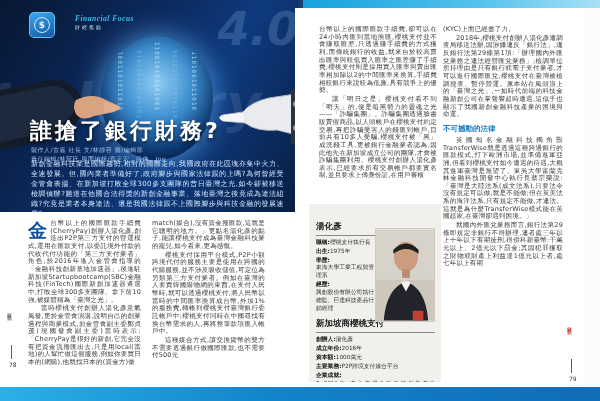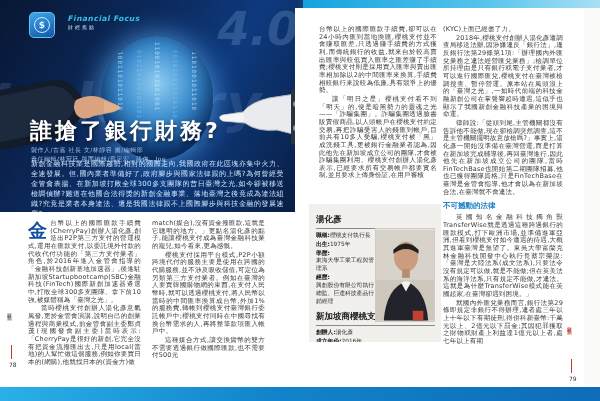--- a/index.html
+++ b/index.html
@@ -52,22 +52,22 @@
     background:linear-gradient(90deg,rgba(0,0,0,0) 0%,rgba(90,120,150,.25) 45%,rgba(255,255,255,0) 80%); }
   .fold-line { position:absolute; left:306px; top:8px; width:6px; height:379px;
     border-left:1px solid #a9cde8; border-radius:50% 0 0 50%/ 40% 0 0 40%;
     background:linear-gradient(90deg,#e4f1fa,#ffffff); }
 
   
   .page-right { position:absolute; left:295px; top:8px; width:289px; height:379px; background:#fff; }
   .colC { position:absolute; left:24px; top:18px; width:118px; height:172px; overflow:hidden; }
   .colD { position:absolute; left:148px; top:18px; width:120px; height:352px; overflow:hidden; }
 
-  .profile-box { position:absolute; left:14px; top:196px; width:132px; height:138px;
-    background:#f1f0ec; padding:10px 6px 5px 7px; overflow:hidden; }
+  .profile-box { position:absolute; left:14px; top:196px; width:132px; height:178px;
+    background:#f1f0ec; padding:17px 6px 5px 7px; overflow:hidden; }
   .pbox-h { font-size:8.5px; font-weight:bold; color:#222; border-bottom:1px solid #8a8a8a;
     padding-bottom:2px; margin-bottom:3px; width:100%; }
   .pbox-row { font-size:5.8px; line-height:1.35; color:#333; margin-bottom:1px; width:62px; }
   .pbox-row.wide { width:100%; }
   .pbox-label { font-weight:bold; color:#111; }
   .photo { position:absolute; right:6px; top:24px; width:60px; height:94px; border:1px solid #cfcac2; }
   .company-h { margin-top:6px; }
   .ach-row { display:flex; font-size:5.4px; line-height:1.3; color:#333; width:100%; }
   .ach-num { width:8px; flex:0 0 8px; font-weight:bold; }
   .ach-text { flex:1; text-align:justify; }
@@ -79,21 +79,21 @@
   .marker-vtext.red { color:#c0392b; }
   .marker-line { width:1px; height:14px; background:#c0392b; margin:2px 0 2px 4px; }
   .marker-num { font-size:6px; color:#333; margin-left:2px; }
 
   .logo { position:absolute; left:29px; top:12px; display:flex; align-items:flex-start; }
   .logo-icon { width:26px; height:26px; border-radius:5px;
     background:linear-gradient(160deg,#3fa6ea,#1157a8); border:1px solid #64c2f0;
     display:flex; align-items:center; justify-content:center; }
   .logo-coin { width:16px; height:16px; border-radius:50%; border:1.5px solid #cfeafc;
     color:#e8f6ff; font-size:9px; line-height:14px; text-align:center; font-weight:bold; }
-  .logo-text { margin-left:13px; padding-top:2px; }
+  .logo-text { margin-left:20px; padding-top:2px;font-family:Liberation Serif, serif; }
   .logo-title { font-size:7.5px; font-weight:bold; font-style:italic; color:#35c2e8; letter-spacing:.5px; }
   .logo-sub { font-size:5px; color:#cfe7fa; letter-spacing:2px; margin-top:1px; }
 </style>
 </head>
 <body>
 
 <div class="spread">
 
   <div class="page-left">
     <div class="hero">
@@ -203,21 +203,20 @@
       <div class="ach-row">
           <span class="ach-num">1.</span>
           <span class="ach-text">2016年 進入臺灣金融科技創新基地(FinTechBase)輔導加速專案</span>
         </div>
 
     </div>
 
     <div class="colD">
       <p class="body-p">(KYC)上面已經盡了力。</p>
       <p class="body-p">2018年,櫻桃支付創辦人湯化彥遭調查局移送法辦,因涉嫌違反「銀行法」,違反銀行法第29條第1項:「辦理國內外匯兌業務之違法經營匯兌業務」;檢調單位所持理由是只有銀行或電子支付業者,才可以進行國際匯兌,櫻桃支付在臺灣被檢調搜查、暫停營運。原本站在風頭浪上的「臺灣之光」,一如時代前端的科技金融新創公司在掌聲響起時遭遇,這似乎也顯示了我國新創金融科技產業的困境與命運。</p>
-      <p class="body-p">律師說:「從頭到尾,主管機關都沒有告訴他不能做,現在卻檢調突然調查,這不是主管機關擺明故意放槍嗎?」事實上,湯化彥一開始沒準備在臺灣營運,而是打算在新加坡完成輔導後,再回臺灣進行,因此他先在新加坡成立公司的團隊,當時FinTechBase也開始第二期團隊招募,他也已獲得團隊資格,只是FinTechBase在臺灣是金管會指導,他才會以為在新加坡合法,在臺灣就不會違法。</p>
       <div class="subhead">不可撼動的法律</div>
       <p class="body-p" style="text-indent:13px">英國知名金融科技獨角獸TransferWise就是透過這種跨過銀行的匯款模式,打下歐洲市場,並準備進軍亞洲,但看到櫻桃支付如今遭遇的待遇,大概其進軍臺灣是無望了。東吳大學富蘭克林金融科技開發中心執行長蔡宗榮說:「臺灣是大陸法系(成文法系),只要法令沒有規定可以做,就是不能做;但在英美法系的海洋法系,只有規定不能做,才違法。這就是為什麼TransferWise模式能在英國起家,在臺灣卻遇到困境。」</p>
       <p class="body-p">就國內外匯兌業務而言,銀行法第29條即規定非銀行不得辦理,違者處三年以上十年以下有期徒刑,得併科新臺幣:千萬元以上、2億元以下罰金;其因犯罪獲取之財物或財產上利益達1億元以上者,處七年以上有期</p>
     </div>
 
     <div class="marker-right">
       <div class="marker-vtext red">財經焦點</div>
       <div class="marker-line"></div>
       <div class="marker-num">79</div>
     </div>

